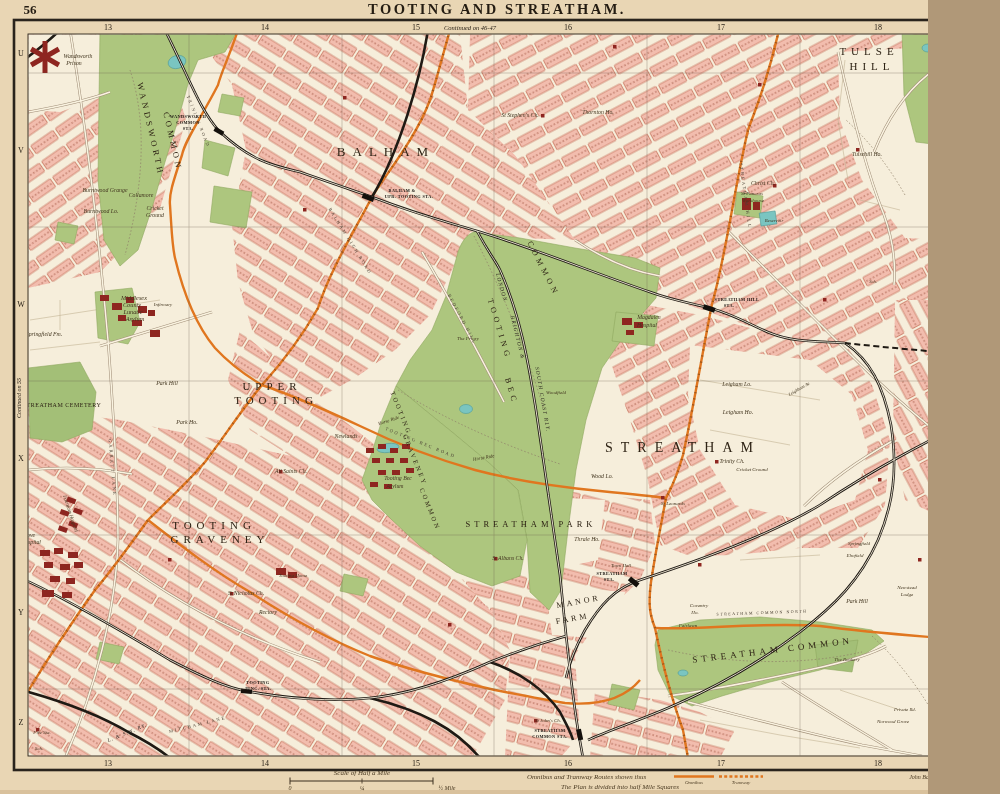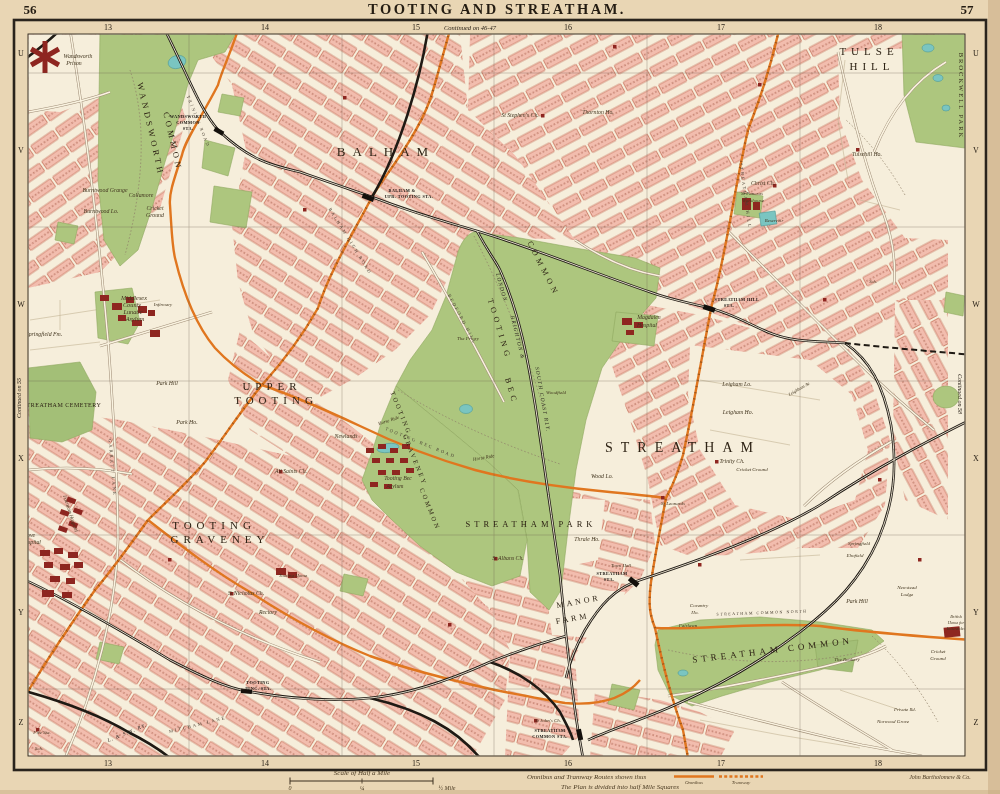--- a/index.html
+++ b/index.html
@@ -1,16 +1,16 @@
 <!DOCTYPE html>
 <html><head>
 <meta charset="utf-8">
 <style>
   html,body{margin:0;padding:0;background:#b09878;}
-  .page{position:relative;width:1000px;height:794px;background:#e9d6b4;overflow:hidden;
+  .page{position:relative;width:928px;height:794px;background:#e9d6b4;overflow:hidden;
         font-family:"Liberation Serif","DejaVu Serif",serif;}
   svg text{font-family:"Liberation Serif","DejaVu Serif",serif;}
   .hdr{fill:#241c12;font-weight:bold;}
   .lbl-district{fill:#2e2315;}
   .lbl-place{fill:#42351f;font-style:italic;}
   .lbl-station{fill:#191410;font-weight:bold;letter-spacing:.4px;}
   .lbl-rail{fill:#2c2620;font-style:italic;letter-spacing:1.2px;}
   .lbl-road{fill:#4a4034;}
   .ftr{fill:#4a3a22;font-style:italic;}
   .gridnum{fill:#2a2218;}

